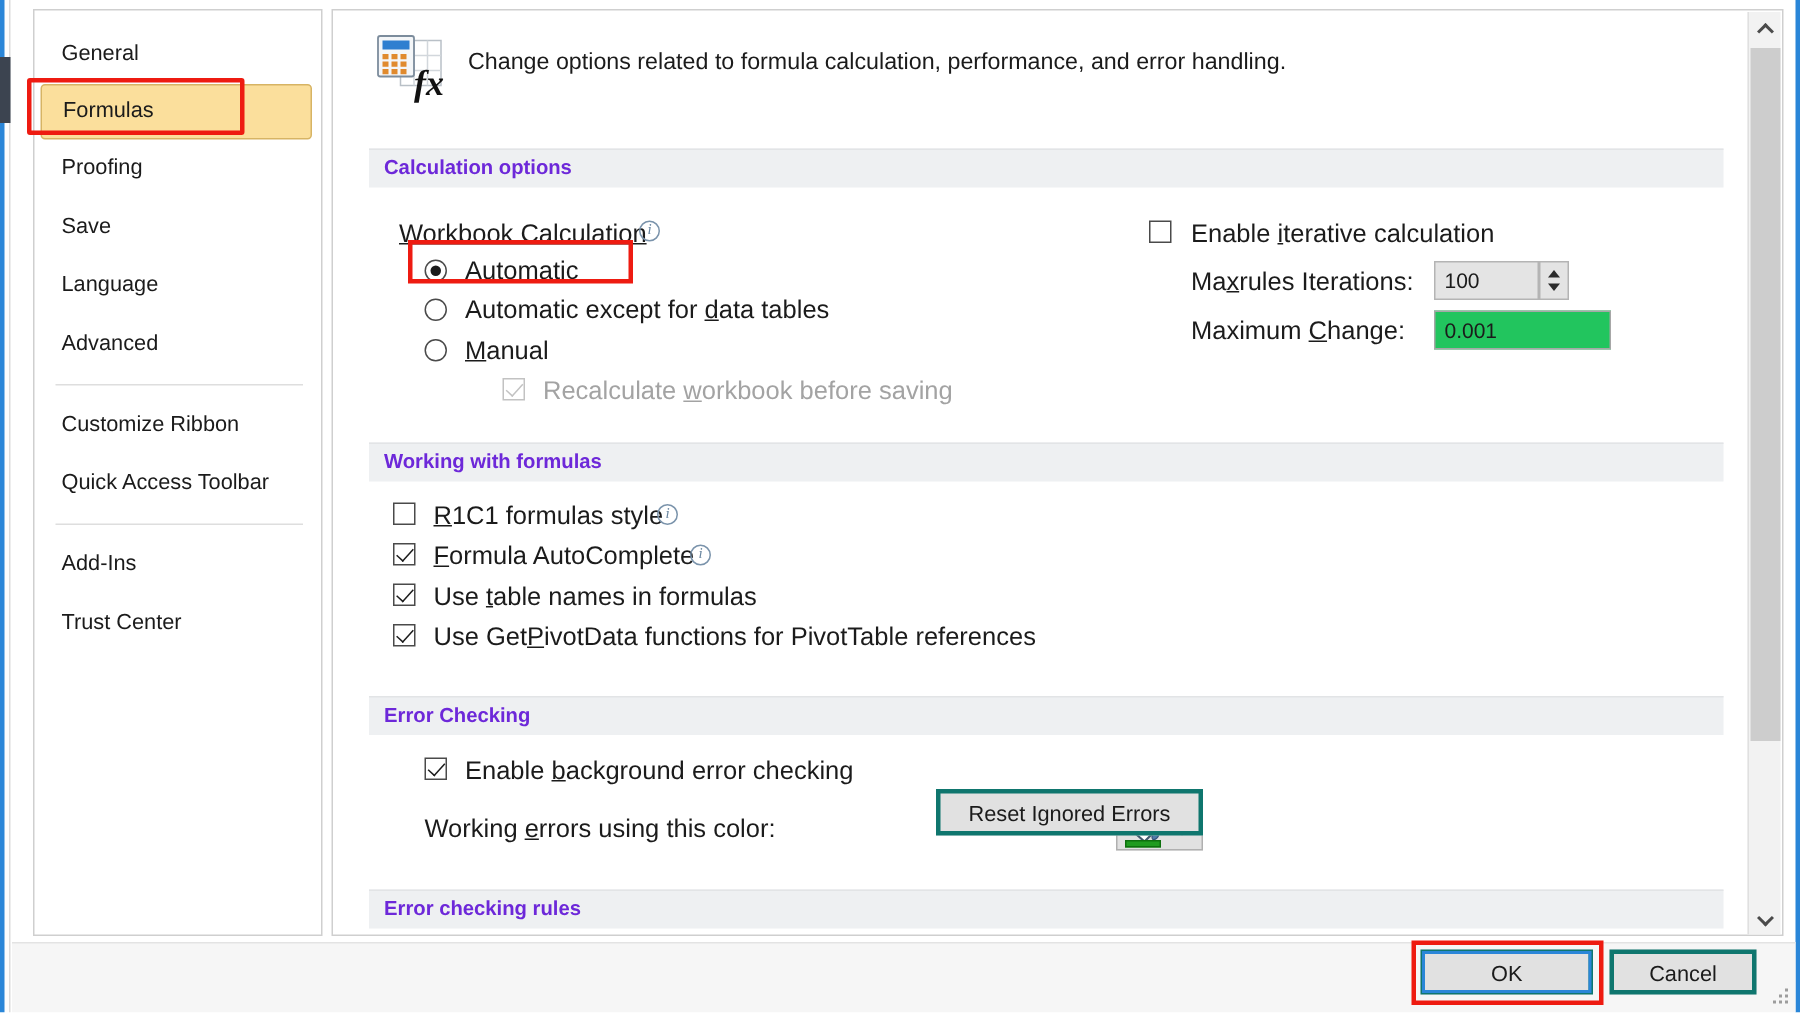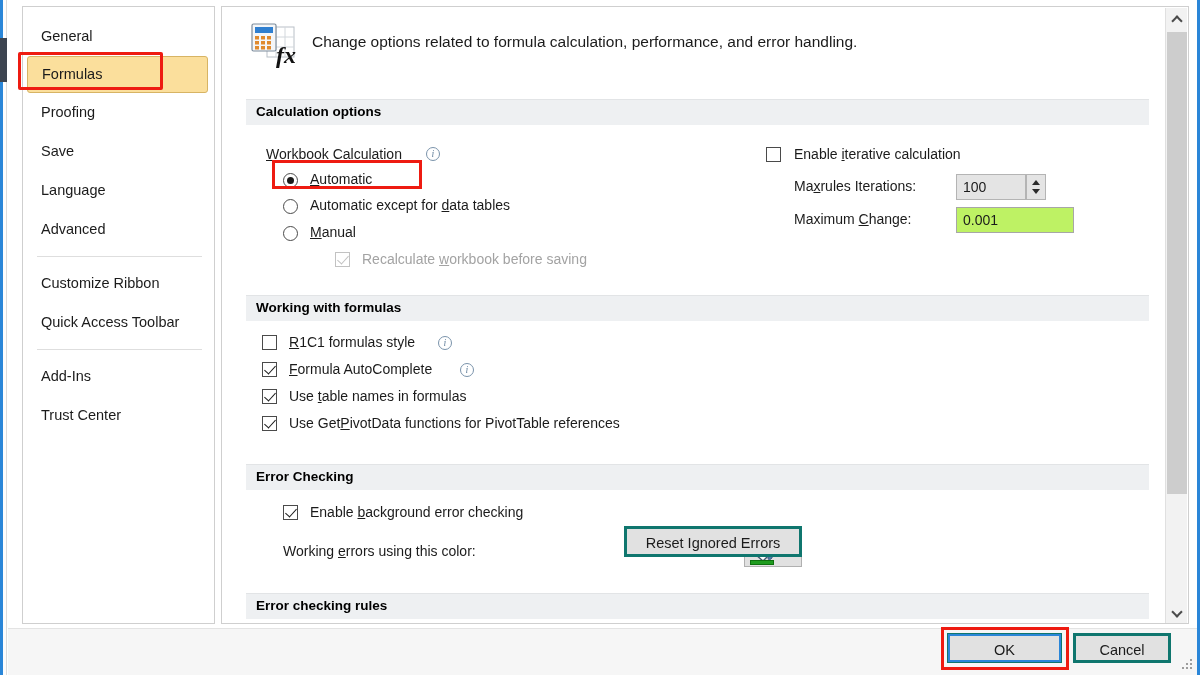--- a/index.html
+++ b/index.html
@@ -124,28 +124,28 @@
     width: 903px;
     height: 26px;
     background: #eef0f2;
     border-top: 1px solid #e2e4e6;
   }
   .section-bar span {
     position: absolute;
     left: 10px; top: 4px;
     font-size: 13.5px;
     font-weight: bold;
-    color: #000000;
+    color: #6d28d9;
     white-space: nowrap;
   }
 
   
   .lbl {
     position: absolute;
-    font-size: 14px;
+    font-size: 17px;
     color: #1b1b1b;
     white-space: nowrap;
     text-align: center;
   }
   .lbl.dim { color: #a3a3a3; }
   u { text-decoration: underline; }
 
   
   .radio {
     position: absolute;
@@ -193,21 +193,21 @@
     font-family: "Liberation Serif", serif;
     font-style: italic;
     text-align: center;
     line-height: 12px;
   }
 
   
   .tinput {
     position: absolute;
     border: 1px solid #a7a7a7;
-    background: #bef264;
+    background: #22c55e;
     font-size: 14px;
     color: #1b1b1b;
     padding-left: 6px;
     line-height: 24px;
     height: 26px;
   }
   .tinput.disabled {
     background: #e4e4e4;
     border-color: #b4b4b4;
   }

